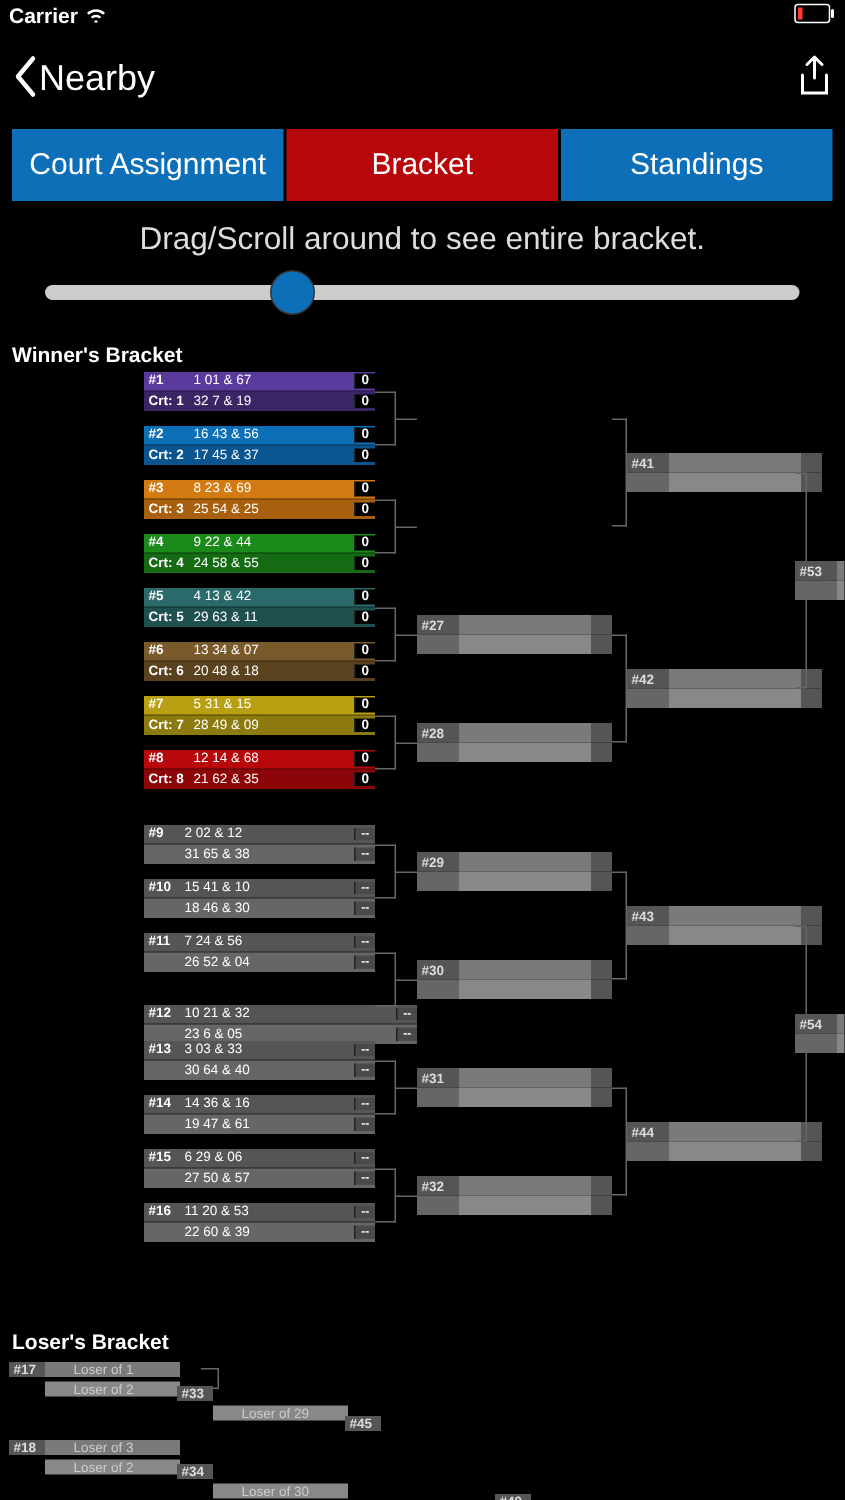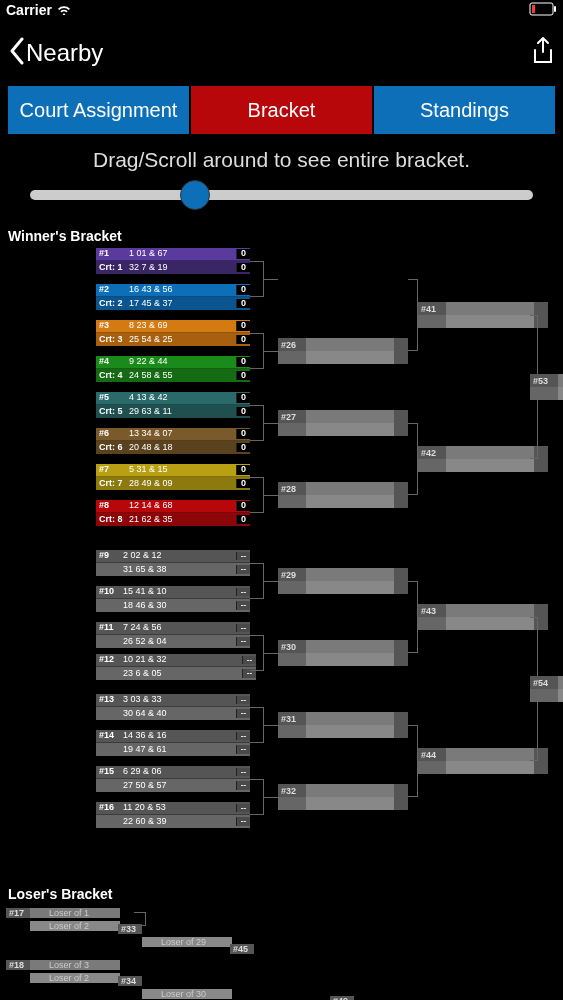--- a/index.html
+++ b/index.html
@@ -404,21 +404,21 @@
         <div class="m-seed">#11</div>
         <div class="m-teams">7  24 &amp; 56</div>
         <div class="m-score">--</div>
       </div>
       <div class="m-row">
         <div class="m-seed"></div>
         <div class="m-teams">26 52 &amp; 04</div>
         <div class="m-score">--</div>
       </div>
     </div>
-    <div class="match c-gray" style="left: 96px; top: 406px; width: 160px;">
+    <div class="match c-gray" style="left: 96px; top: 422px; width: 182px;">
       <div class="m-row">
         <div class="m-seed">#12</div>
         <div class="m-teams">10  21 &amp; 32</div>
         <div class="m-score">--</div>
       </div>
       <div class="m-row">
         <div class="m-seed"></div>
         <div class="m-teams">23 6 &amp; 05</div>
         <div class="m-score">--</div>
       </div>
@@ -468,32 +468,20 @@
       <div class="m-row">
         <div class="m-seed"></div>
         <div class="m-teams">22 60 &amp; 39</div>
         <div class="m-score">--</div>
       </div>
     </div>
     <div class="conn" style="left: 250px; top: 13px; width: 14px; height: 36px;"></div>
     <div class="conn-in" style="left: 264px; top: 31px; width: 14px;"></div>
     <div class="conn" style="left: 250px; top: 85px; width: 14px; height: 36px;"></div>
     <div class="conn-in" style="left: 264px; top: 103px; width: 14px;"></div>
-    <div class="empty-match" style="left: 278px; top: 90px; width: 130px;">
-      <div class="em-row">
-        <div class="em-label">#26</div>
-        <div class="em-bar"></div>
-        <div class="em-score"></div>
-      </div>
-      <div class="em-row em-row2">
-        <div class="em-label"></div>
-        <div class="em-bar"></div>
-        <div class="em-score"></div>
-      </div>
-    </div>
     <div class="conn" style="left: 250px; top: 157px; width: 14px; height: 36px;"></div>
     <div class="conn-in" style="left: 264px; top: 175px; width: 14px;"></div>
     <div class="empty-match" style="left: 278px; top: 162px; width: 130px;">
       <div class="em-row">
         <div class="em-label">#27</div>
         <div class="em-bar"></div>
         <div class="em-score"></div>
       </div>
       <div class="em-row em-row2">
         <div class="em-label"></div>

